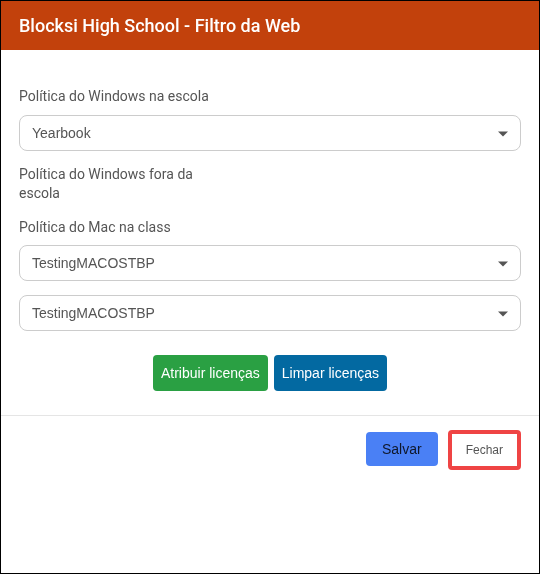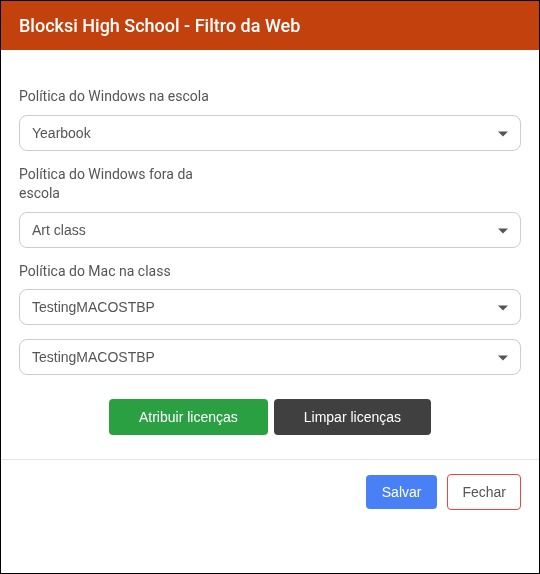--- a/index.html
+++ b/index.html
@@ -59,51 +59,51 @@
       border-top: 5px solid #555;
       pointer-events: none;
     }
     .center-buttons {
       text-align: center;
       margin-top: 24px;
       margin-bottom: 6px;
     }
     .btn {
       display: inline-block;
-      padding: 10px 30px;
+      padding: 10px 8px;
       font-size: 14px;
       color: #fff;
       border: none;
       border-radius: 4px;
       cursor: pointer;
       margin: 0 1px;
     }
     .btn-green { background: #2aa043; }
-    .btn-red { background: #404040; }
+    .btn-red { background: #0369a1; }
     .footer {
       border-top: 1px solid #e5e5e5;
       padding: 14px 18px;
       text-align: right;
     }
     .btn-primary {
       background: #4a80f5;
-      color: #ffffff;
+      color: #0f172a;
       border: none;
       padding: 9px 16px;
       font-size: 14px;
       border-radius: 4px;
       cursor: pointer;
       margin-right: 6px;
     }
     .btn-secondary {
       background: #fff;
       color: #555;
-      border: 1px solid #ef4444;
+      border: 4px solid #ef4444;
       padding: 9px 14px;
-      font-size: 14px;
+      font-size: 12px;
       border-radius: 4px;
       cursor: pointer;
     }
   </style>
 </head>
 <body>
 
 <div class="header">
   <span>Blocksi High School - Filtro da Web</span>
 </div>
@@ -114,25 +114,20 @@
     <div class="field-label">Política do Windows na escola</div>
     <div class="select-wrap">
       <select>
         <option>Yearbook</option>
       </select>
     </div>
   </div>
 
   <div class="field-group">
     <div class="field-label">Política do Windows fora da escola</div>
-    <div class="select-wrap">
-      <select>
-        <option>Art class</option>
-      </select>
-    </div>
   </div>
 
   <div class="field-group">
     <div class="field-label">Política do Mac na class</div>
     <div class="select-wrap">
       <select>
         <option>TestingMACOSTBP</option>
       </select>
     </div>
   </div>

